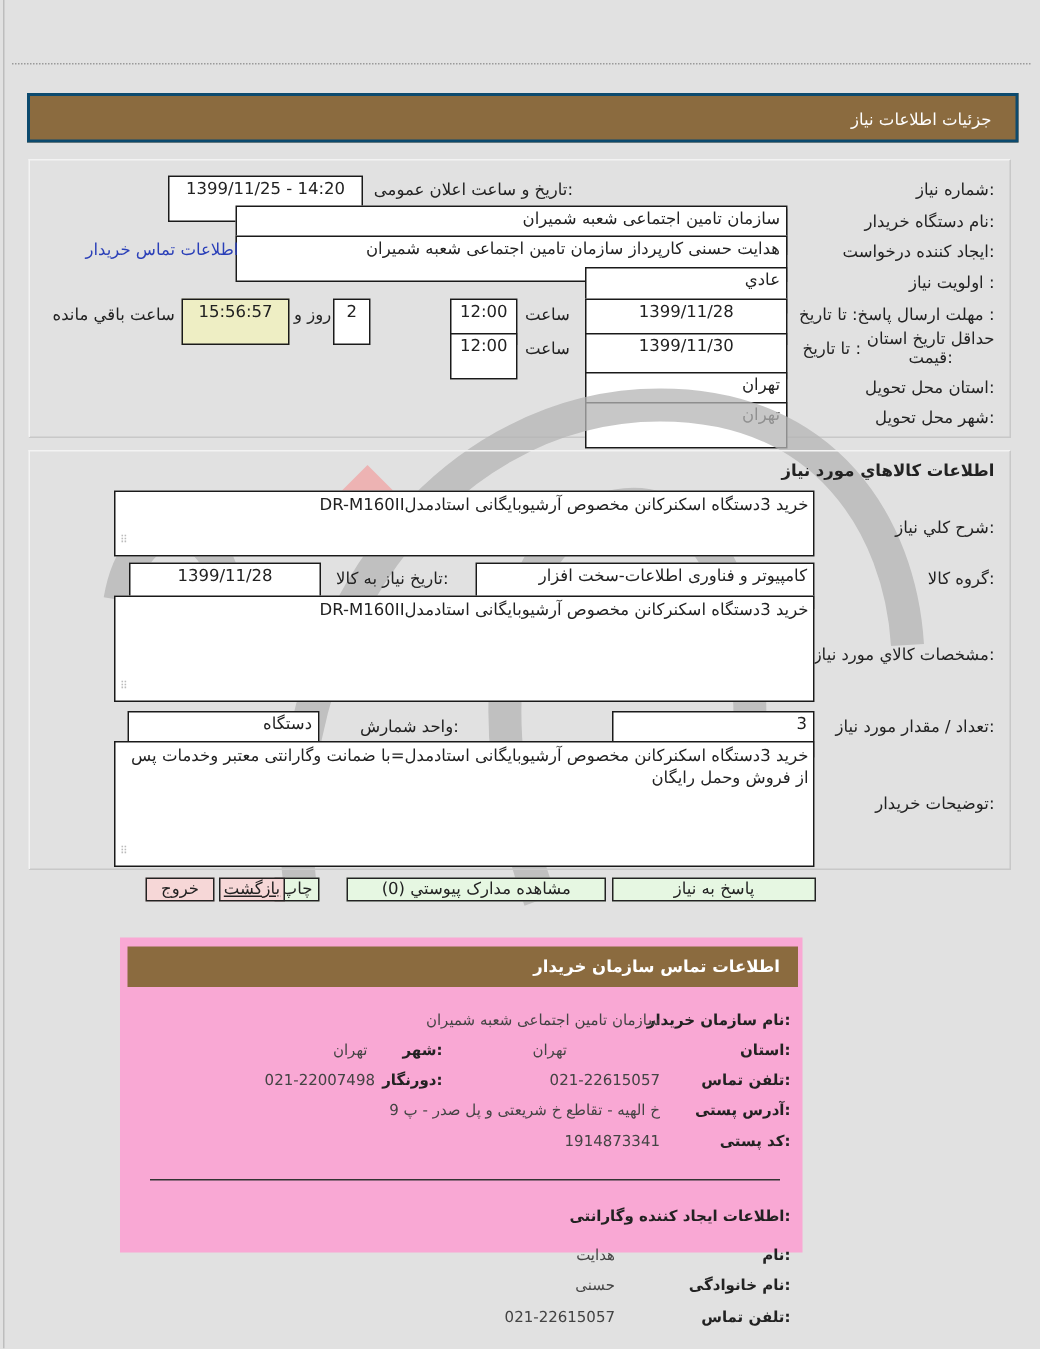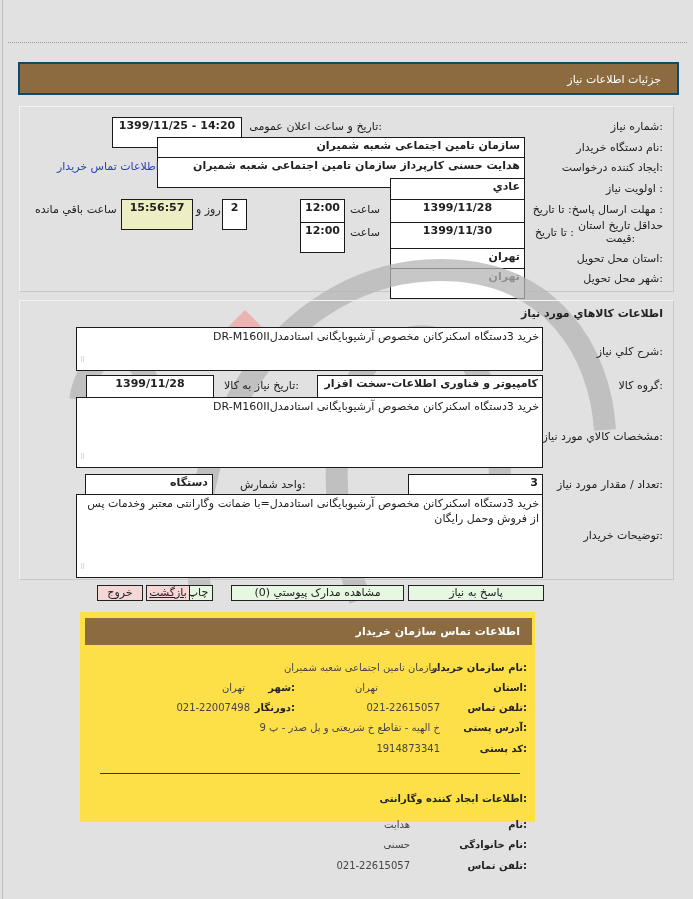--- a/index.html
+++ b/index.html
@@ -26,21 +26,21 @@
     .panel {
       position: absolute; left: 19px; right: 19px;
       border: 1px solid #f3f3f3; border-right-color: #c8c8c8; border-bottom-color: #c8c8c8;
     }
     .panel1 { top: 106px; height: 186px; }
     .panel2 { top: 300px; height: 280px; }
 
     .lbl { position: absolute; text-align: center; white-space: nowrap; font-size: 11px; color: #222; }
     .box {
       position: absolute; background: #fff; border: 1px solid #1a1a1a;
-      height: 31px; line-height: 16px; padding: 0 4px; font-size: 11px; white-space: nowrap; overflow: hidden; font-weight: bold;
+      height: 31px; line-height: 16px; padding: 0 4px; font-size: 11px; white-space: nowrap; overflow: hidden;
     }
     .c { text-align: center; }
     .r { text-align: right; }
     .ta {
       position: absolute; background: #fff; border: 1px solid #1a1a1a; padding: 1px 3px;
       font-size: 11px; text-align: right; line-height: 15px; direction: rtl;
     }
     .ta .grip { position: absolute; left: 3px; bottom: 2px; font-size: 7px; color: #bbb; }
     .yellow { background: #eeeec4; }
     .link { position: absolute; color: #2a3fb8; font-size: 11px; white-space: nowrap; cursor: pointer; }
@@ -49,21 +49,21 @@
     .btn {
       position: absolute; top: 585px; height: 16px; border: 1px solid #222; font-size: 11px;
       text-align: center; line-height: 14px; cursor: pointer;
     }
     .btn.green { background: #e6f7e2; }
     .btn.pink { background: #f6d7d7; }
 
     .watermark { position: absolute; left: 60px; top: 230px; width: 560px; height: 390px; pointer-events: none; }
 
     .contact {
-      position: absolute; left: 80px; top: 612px; width: 455px; height: 210px; background: #fde047;
+      position: absolute; left: 80px; top: 625px; width: 455px; height: 210px; background: #f9a8d4;
     }
     .contact .cbar {
       position: absolute; left: 5px; top: 6px; width: 447px; height: 27px; background: #8b6b3f;
     }
     .contact .cbar span { position: absolute; right: 12px; top: 7px; color: #fff; font-weight: bold; font-size: 11px; }
     .cl { position: absolute; font-weight: bold; font-size: 10px; white-space: nowrap; text-align: right; }
     .cv { position: absolute; font-size: 10px; color: #444; white-space: nowrap; text-align: right; }
     .hr { position: absolute; left: 20px; width: 420px; top: 161px; border-top: 1px solid #333; }
   </style>
 </head>

